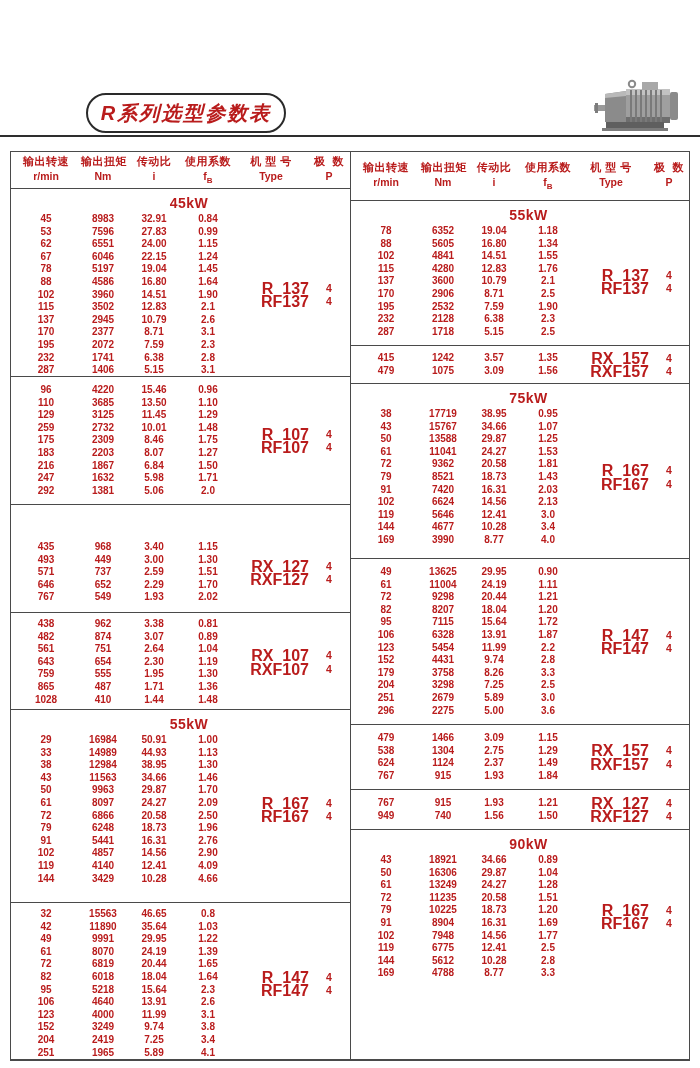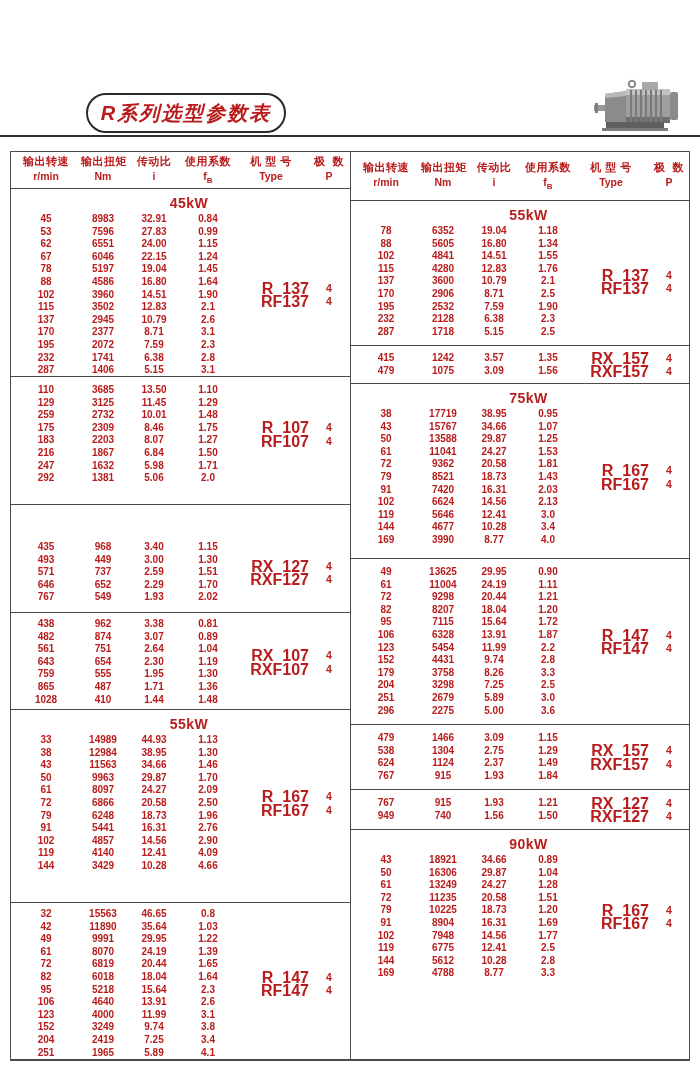--- a/index.html
+++ b/index.html
@@ -192,20 +192,26 @@
                 <div class="plines">
                   <div class="pl">4</div>
                   <div class="pl">4</div>
                 </div>
               </div>
             </div>
           </div>
           <div class="block sep" style="height: 128px; padding-top: 7px;">
             <div class="rows">
               <div class="row grid6">
+                <span>96</span>
+                <span>4220</span>
+                <span>15.46</span>
+                <span>0.96</span>
+              </div>
+              <div class="row grid6">
                 <span>110</span>
                 <span>3685</span>
                 <span>13.50</span>
                 <span>1.10</span>
               </div>
               <div class="row grid6">
                 <span>129</span>
                 <span>3125</span>
                 <span>11.45</span>
                 <span>1.29</span>
@@ -354,20 +360,26 @@
                 <div class="plines">
                   <div class="pl">4</div>
                   <div class="pl">4</div>
                 </div>
               </div>
             </div>
           </div>
           <div class="block sep" style="height: 193px; padding-top: 4px;">
             <div class="kw">55kW</div>
             <div class="rows">
+              <div class="row grid6">
+                <span>29</span>
+                <span>16984</span>
+                <span>50.91</span>
+                <span>1.00</span>
+              </div>
               <div class="row grid6">
                 <span>33</span>
                 <span>14989</span>
                 <span>44.93</span>
                 <span>1.13</span>
               </div>
               <div class="row grid6">
                 <span>38</span>
                 <span>12984</span>
                 <span>38.95</span>

